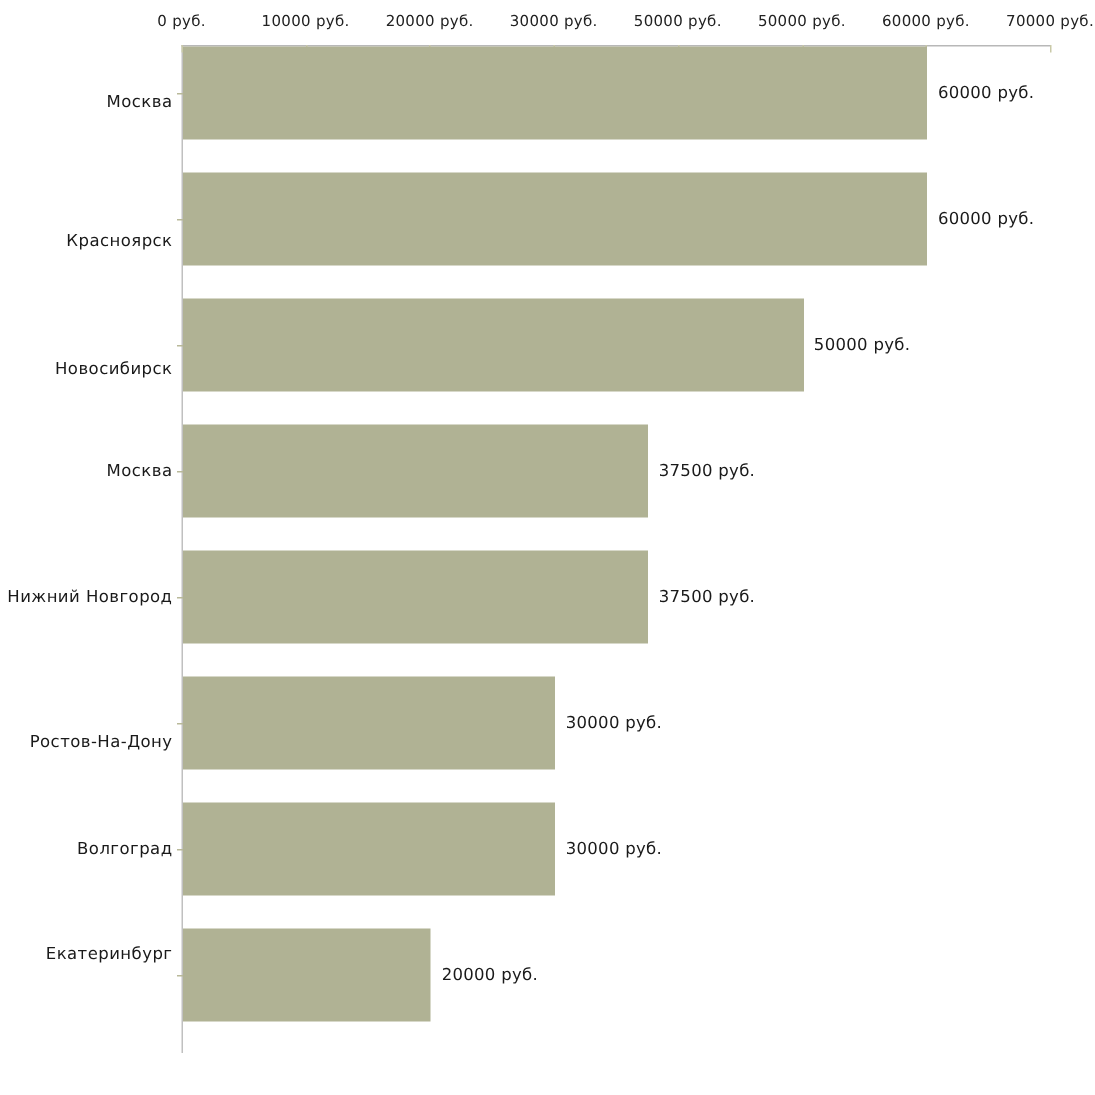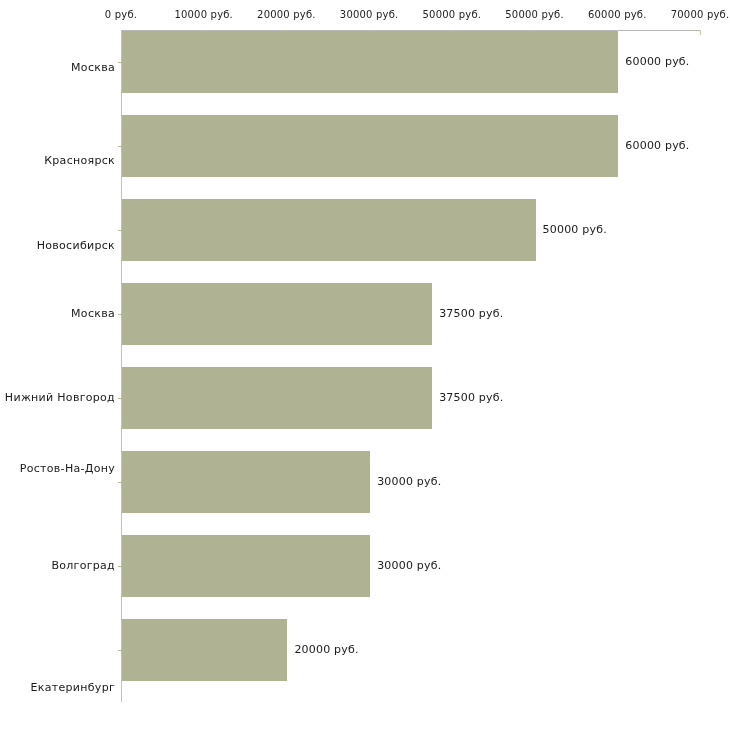--- a/index.html
+++ b/index.html
@@ -118,25 +118,25 @@
       <div class="y-tick-label" style="top: 61px;">Москва</div>
       <div class="y-tick" style="top: 146px;"></div>
       <div class="y-tick-label" style="top: 154px;">Красноярск</div>
       <div class="y-tick" style="top: 230px;"></div>
       <div class="y-tick-label" style="top: 223px; margin-top: 16px;">Новосибирск</div>
       <div class="y-tick" style="top: 314px;"></div>
       <div class="y-tick-label" style="top: 307px;">Москва</div>
       <div class="y-tick" style="top: 398px;"></div>
       <div class="y-tick-label" style="top: 391px; padding-left: 40px;">Нижний Новгород</div>
       <div class="y-tick" style="top: 482px;"></div>
-      <div class="y-tick-label" style="top: 462px; margin-left: 48px;">Ростов-На-Дону</div>
+      <div class="y-tick-label" style="top: 488px; margin-left: 48px;">Ростов-На-Дону</div>
       <div class="y-tick" style="top: 566px;"></div>
       <div class="y-tick-label" style="top: 559px;">Волгоград</div>
       <div class="y-tick" style="top: 650px;"></div>
-      <div class="y-tick-label" style="top: 681px;">Екатеринбург</div>
+      <div class="y-tick-label" style="top: 629px;">Екатеринбург</div>
     </div>
   <div id="bars-layer">
       <div class="bar" style="top: 31px; width: 496.286px; height: 62px;"></div>
       <div class="bar-value-label" style="left: 625.286px; top: 55px;">60000 руб.</div>
       <div class="bar" style="top: 115px; width: 496.286px; height: 62px;"></div>
       <div class="bar-value-label" style="left: 625.286px; top: 139px;">60000 руб.</div>
       <div class="bar" style="top: 199px; width: 413.571px; height: 62px;"></div>
       <div class="bar-value-label" style="left: 542.571px; top: 223px;">50000 руб.</div>
       <div class="bar" style="top: 283px; width: 310.179px; height: 62px;"></div>
       <div class="bar-value-label" style="left: 439.179px; top: 307px;">37500 руб.</div>

